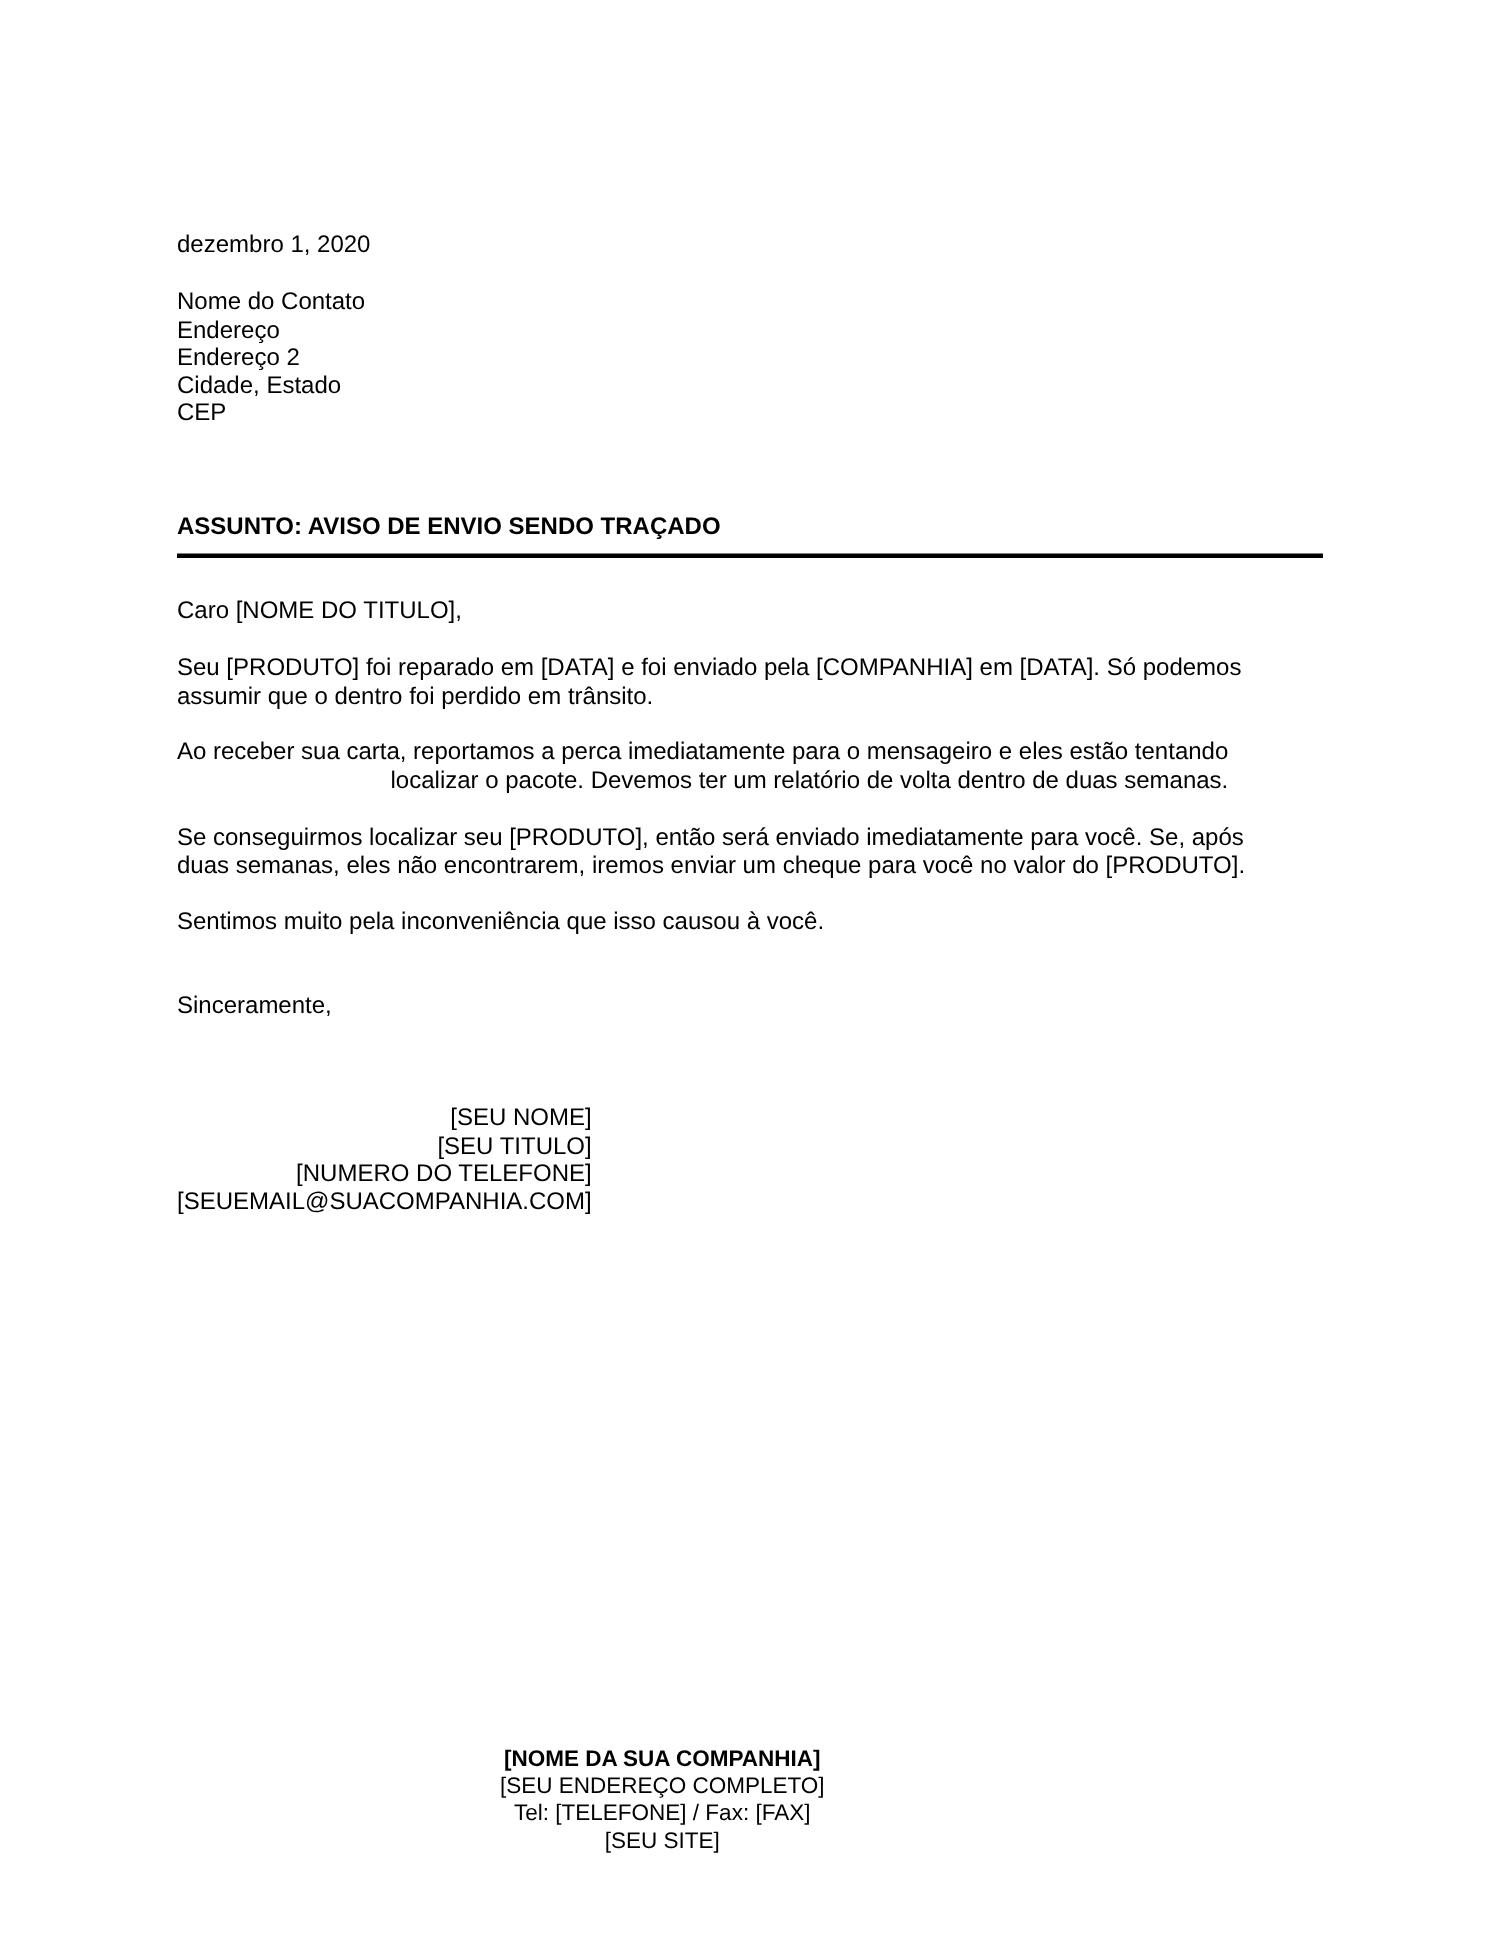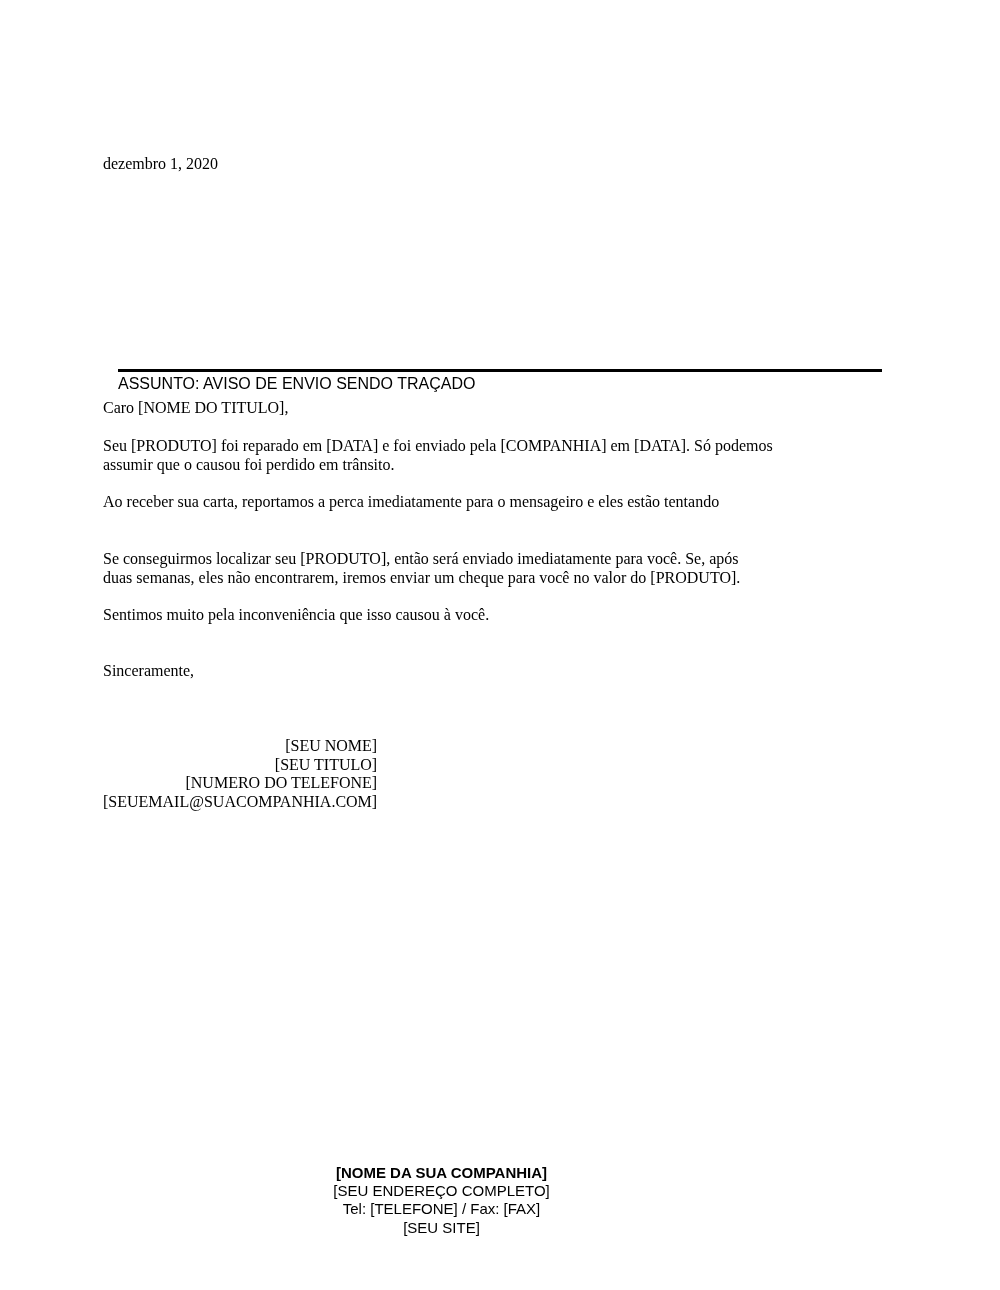--- a/index.html
+++ b/index.html
@@ -17,33 +17,31 @@
       overflow: hidden;
     }
     .page {
       position: absolute;
       left: 0; top: 0;
       width: 1000px; height: 1290px;
       background: #ffffff;
     }
     .block {
       position: absolute;
-      left: 103px;
+      left: 118px;
       line-height: 18.6px;
       white-space: nowrap;
-      font-family: Liberation Serif, serif;
     }
     .line { display: block; }
     .subject {
       position: absolute;
       left: 118px;
       top: 343px;
-      font-weight: normal;
+      font-weight: bold;
       line-height: 18.6px;
-      margin-top: 32px;
     }
     .rule {
       position: absolute;
       left: 118px;
       top: 369px;
       width: 764px;
       height: 3px;
       background: #000000;
     }
     .footer {
@@ -57,33 +55,41 @@
     }
     .footer .company { font-weight: bold; }
   </style>
 </head>
 <body>
 
 <div class="page">
 
   <div class="block" style="top:155px;">dezembro 1, 2020</div>
 
+  <div class="block" style="top:193px;">
+    <span class="line">Nome do Contato</span>
+    <span class="line">Endereço</span>
+    <span class="line">Endereço 2</span>
+    <span class="line">Cidade, Estado</span>
+    <span class="line">CEP</span>
+  </div>
 
   <div class="subject">ASSUNTO: AVISO DE ENVIO SENDO TRAÇADO</div>
   <div class="rule"></div>
 
   <div class="block" style="top:399px;">Caro [NOME DO TITULO],</div>
 
   <div class="block" style="top:437px;">
     <span class="line">Seu [PRODUTO] foi reparado em [DATA] e foi enviado pela [COMPANHIA] em [DATA]. Só podemos</span>
-    <span class="line">assumir que o causou foi perdido em trânsito.</span>
+    <span class="line">assumir que o dentro foi perdido em trânsito.</span>
   </div>
 
   <div class="block" style="top:493px;text-align:right;">
     <span class="line">Ao receber sua carta, reportamos a perca imediatamente para o mensageiro e eles estão tentando</span>
+    <span class="line">localizar o pacote. Devemos ter um relatório de volta dentro de duas semanas.</span>
   </div>
 
   <div class="block" style="top:606px;">
     <span class="line">Sentimos muito pela inconveniência que isso causou à você.</span>
   </div>
 
   <div class="block" style="top:550px;">
     <span class="line">Se conseguirmos localizar seu [PRODUTO], então será enviado imediatamente para você. Se, após</span>
     <span class="line">duas semanas, eles não encontrarem, iremos enviar um cheque para você no valor do [PRODUTO].</span>
   </div>

